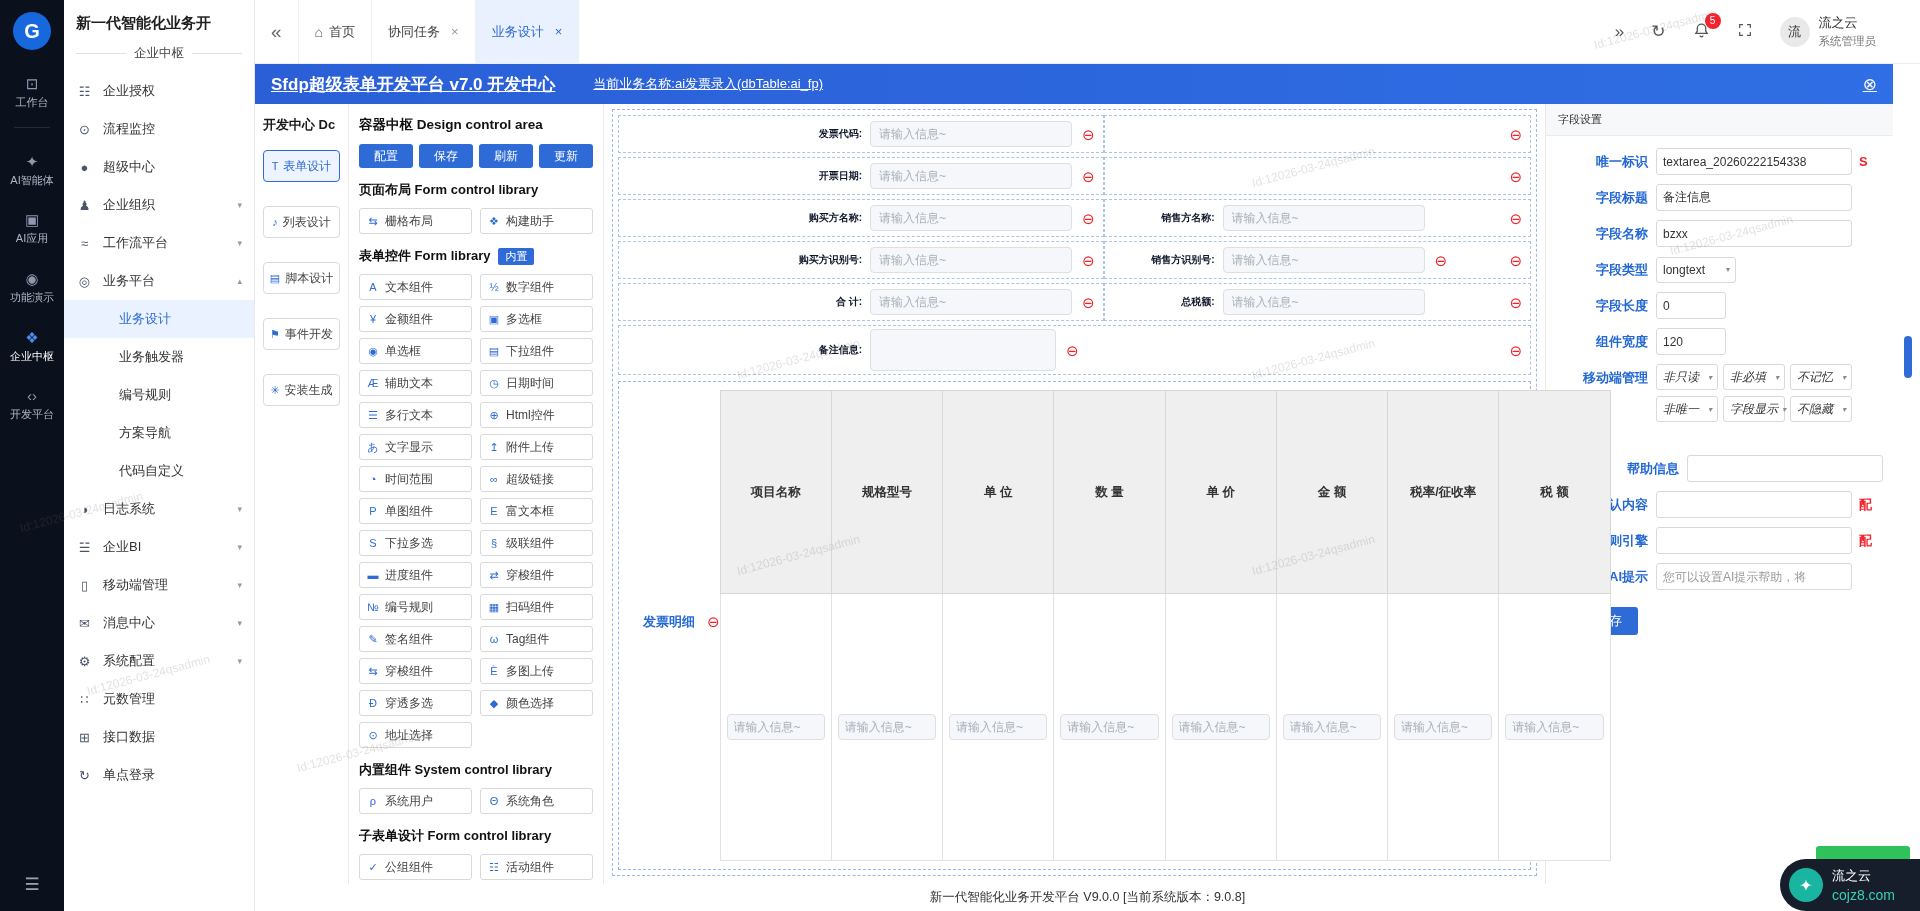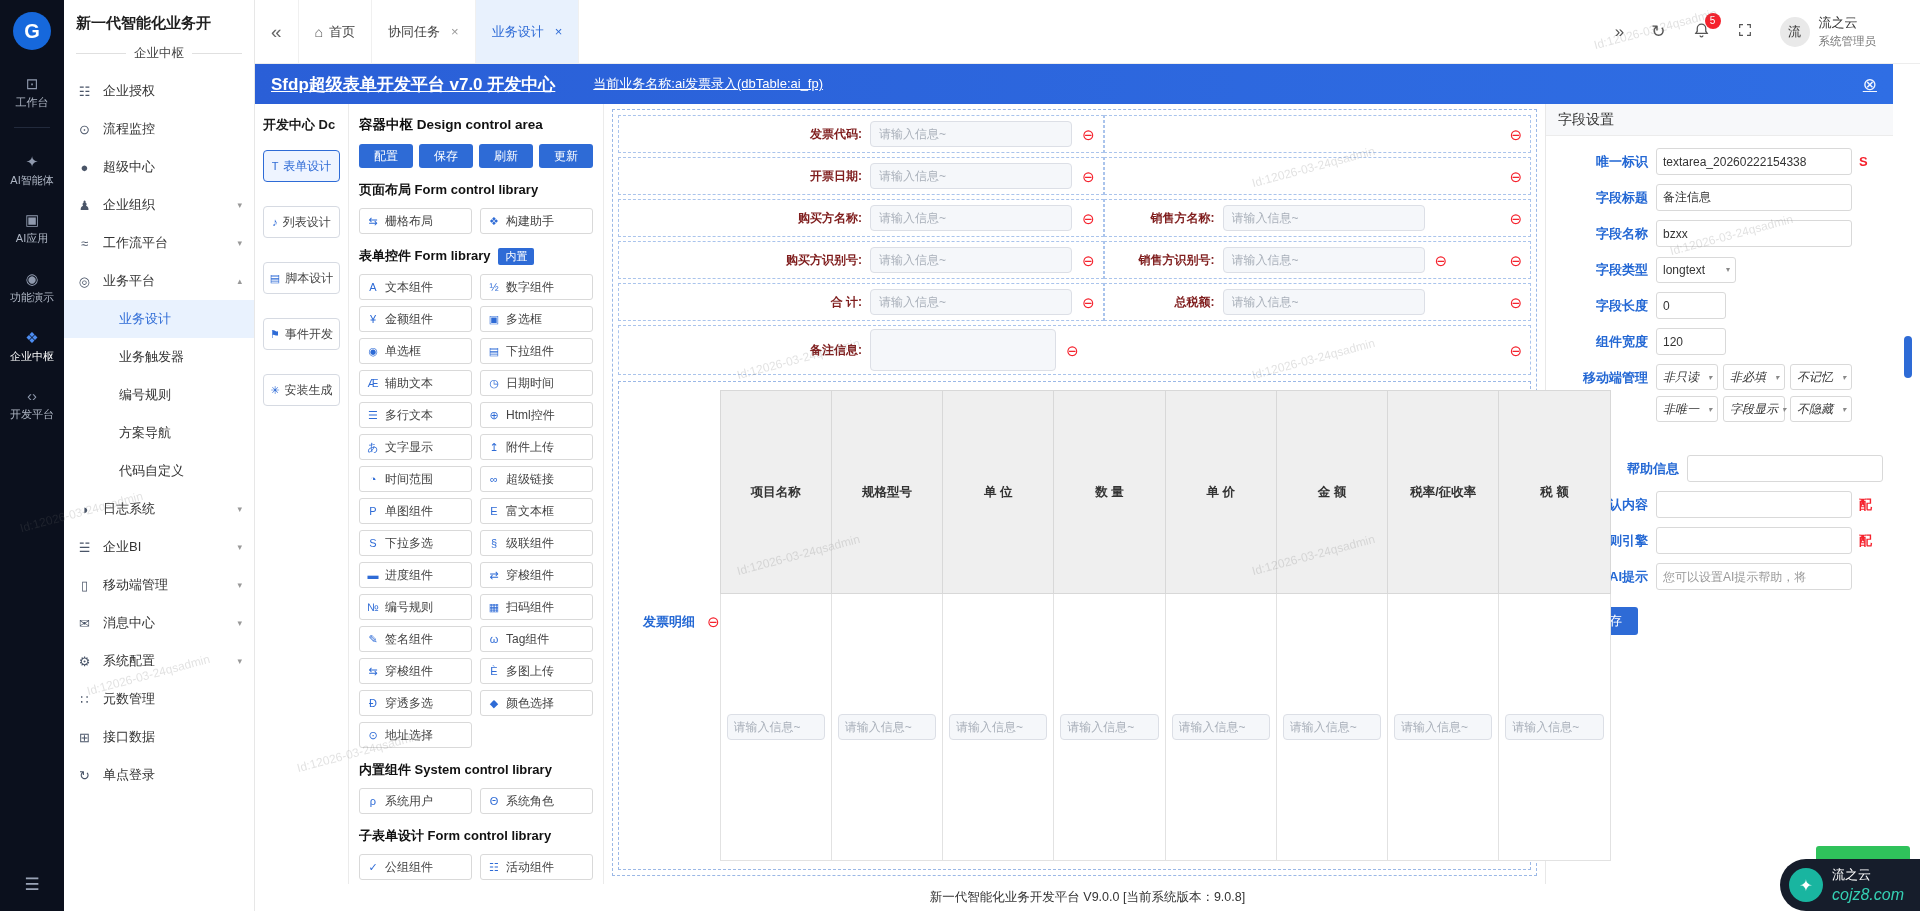--- a/index.html
+++ b/index.html
@@ -81,42 +81,42 @@
   .lib-badge { background:#2e6bd6; color:#fff; font-size:11px; padding:1px 7px; border-radius:2px; font-weight:normal; }
   .lib-grid { display:grid; grid-template-columns:1fr 1fr; gap:6px 8px; }
   .lib-item { height:26px; border:1px solid #d9d9d9; border-radius:3px; background:#fff; display:flex; align-items:center;
               padding:0 6px; gap:5px; font-size:12px; color:#444; cursor:pointer; overflow:hidden; white-space:nowrap; }
   .lib-item .li { color:#2e6bd6; font-size:11px; width:14px; text-align:center; flex-shrink:0; }
   
   .canvas { flex:1; min-width:0; display:flex; flex-direction:column; padding:5px 8px 8px; position:relative; background:#fff; }
   .design-area { flex:1; border:1px dashed #9bb8e6; padding:5px; display:flex; flex-direction:column; min-height:0; }
   .frow { display:flex; margin-bottom:4px; flex-shrink:0; }
   .fcell { flex:1; display:flex; align-items:center; border:1px dashed #aac4ec; min-height:38px; padding:3px 8px; }
-  .flabel { font-size:12px; font-weight:bold; color:#7f1d1d; text-align:right; flex-shrink:0; white-space:nowrap; }
+  .flabel { font-size:10px; font-weight:bold; color:#0f172a; text-align:right; flex-shrink:0; white-space:nowrap; }
   .fcell.lft .flabel { width:235px; }
   .fcell.rgt .flabel { width:102px; }
   .finput { width:202px; height:26px; background:#f5f7fa; border:1px solid #dcdfe6; border-radius:4px;
             font-size:12px; color:#666; padding:0 8px; margin-left:8px; }
   .finput::placeholder, .tinput::placeholder { color:#a9b0ba; }
   .rm { color:#f5222d; font-size:15px; margin-left:10px; cursor:pointer; line-height:1; flex-shrink:0; }
   .rm.end { margin-left:auto; }
   .ftext { width:186px; height:42px; background:#f5f7fa; border:1px solid #dcdfe6; border-radius:4px;
            font-size:12px; color:#666; padding:4px 8px; margin-left:8px; resize:none; }
   .detail-box { flex:1; border:1px dashed #9bb8e6; margin-top:2px; padding:8px 10px; display:flex; flex-direction:row; min-height:0; }
   .detail-title { display:flex; align-items:center; gap:12px; margin:2px 0 10px; padding-left:14px; flex-shrink:0; }
   .detail-title .dt { font-size:13px; font-weight:bold; color:#2468d4; }
   .dtable { width:100%; border-collapse:collapse; flex-shrink:0; }
   .dtable th { background:#efefef; border:1px solid #d8d8d8; height:32px; font-size:12.5px; color:#333; font-weight:bold; }
   .dtable td { border:1px solid #e2e2e2; height:42px; padding:4px 6px; background:#fff; }
   .tinput { width:100%; height:26px; background:#f5f7fa; border:1px solid #dcdfe6; border-radius:4px;
             font-size:12px; color:#666; padding:0 6px; }
   
   .settings { width:348px; border-left:1px solid #e8e8e8; background:#fff; display:flex; flex-direction:column; flex-shrink:0; }
   .set-head { height:32px; background:#f7f8fa; border-bottom:1px solid #ececec; display:flex; align-items:center;
-              padding-left:12px; font-size:14px; color:#333; flex-shrink:0; }
+              padding-left:12px; font-size:11px; color:#333; flex-shrink:0; }
   .set-body { padding:12px 10px; display:flex; flex-direction:column; gap:9px; overflow:hidden; }
   .set-row { display:flex; align-items:center; }
   .set-row.top { align-items:flex-start; }
   .set-label { width:92px; text-align:right; font-size:13px; font-weight:bold; color:#2468d4; margin-right:8px;
                flex-shrink:0; white-space:nowrap; line-height:27px; }
   .set-input { width:196px; height:27px; border:1px solid #d9d9d9; border-radius:3px; font-size:12px; color:#333;
                padding:0 6px; background:#fff; }
   .set-input.sm { width:70px; }
   .set-input::placeholder { color:#999; }
   .set-select { height:26px; border:1px solid #d9d9d9; border-radius:3px; background:#fff; display:flex;
@@ -136,21 +136,21 @@
   
   .footer { height:27px; display:flex; align-items:center; justify-content:center; font-size:12.5px; color:#333;
             flex-shrink:0; background:#fff; }
   
   .chat { position:absolute; right:0; bottom:0; width:140px; height:52px; background:#161d2b;
           border-radius:26px 0 0 26px; display:flex; align-items:center; padding-left:9px; z-index:10; cursor:pointer; }
   .chat-logo { width:34px; height:34px; border-radius:50%; background:#19b5a0; color:#fff; display:flex;
                align-items:center; justify-content:center; font-size:16px; flex-shrink:0; }
   .chat-col { margin-left:9px; display:flex; flex-direction:column; }
   .chat-name { color:#fff; font-size:13px; }
-  .chat-site { color:#35d0b4; font-size:16px; font-style:italic; margin-top:2px; }
+  .chat-site { color:#35d0b4; font-size:14px; margin-top:2px; }
   .green-tab { position:absolute; right:10px; bottom:52px; width:94px; height:13px; background:#2fc25b;
                border-radius:3px 3px 0 0; z-index:9; }
   
   .watermark { position:absolute; color:rgba(110,110,110,0.20); font-size:12px; transform:rotate(-15deg);
                pointer-events:none; white-space:nowrap; z-index:8; }
 </style>
 </head>
 <body>
 
 <div class="rail">

